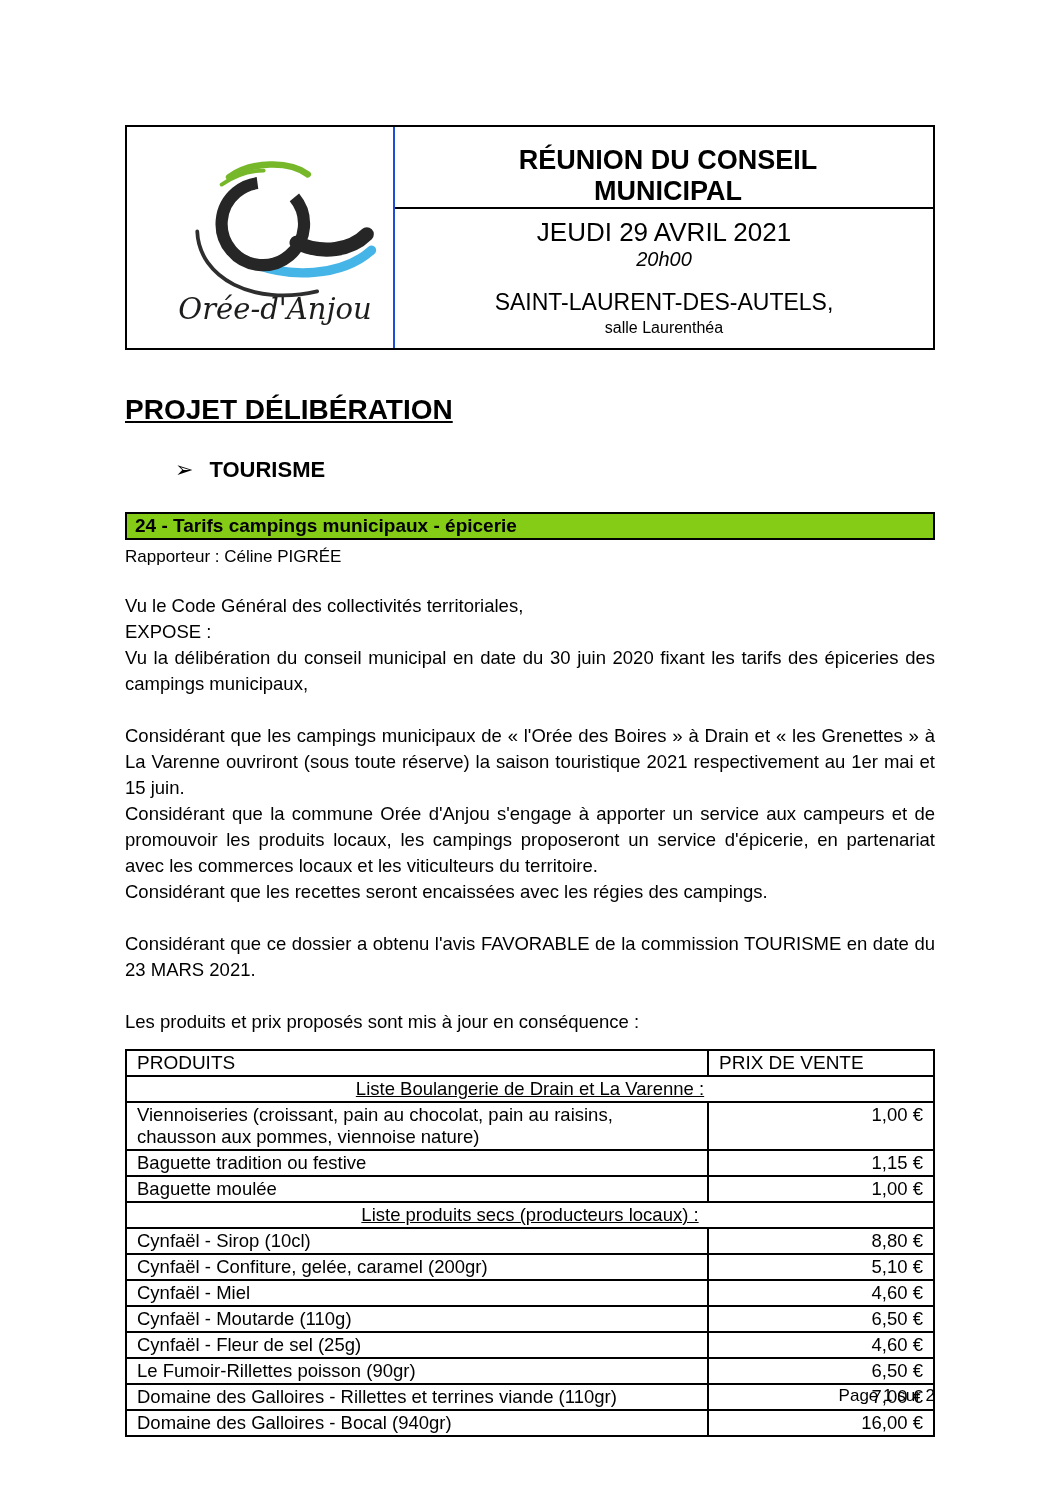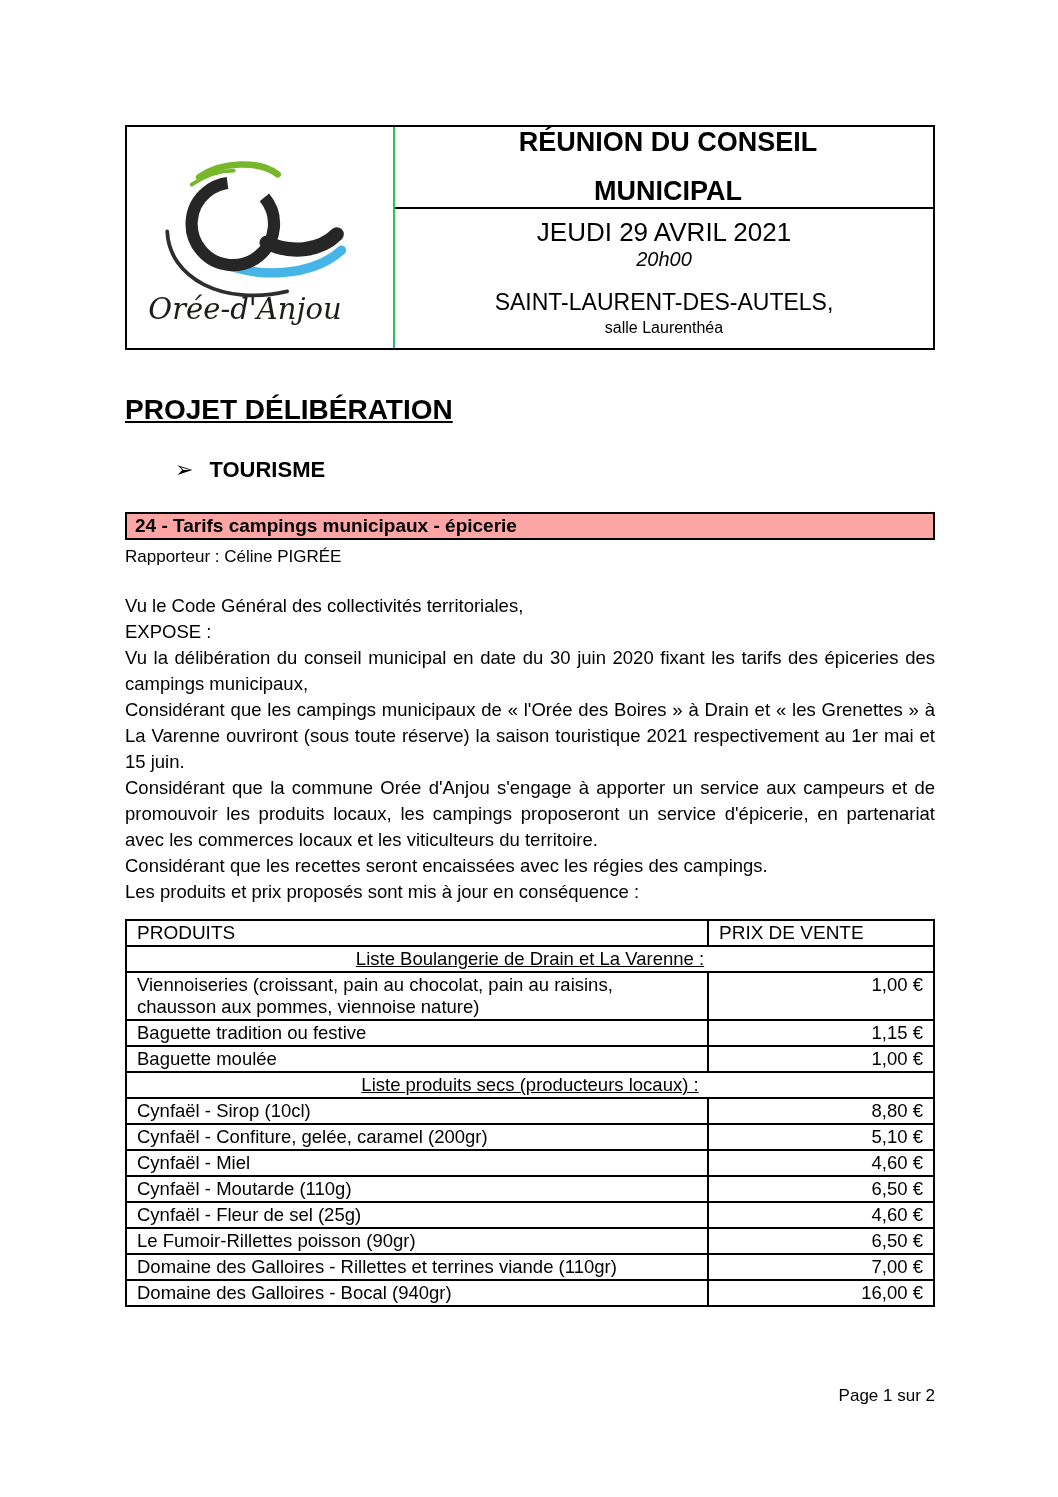--- a/index.html
+++ b/index.html
@@ -9,26 +9,26 @@
     overflow:hidden;
   }
   .content { position:absolute; left:125px; top:125px; width:810px; }
 
   
   .header-table {
     display:grid; grid-template-columns:268px 1fr;
     border:2px solid #000; height:225px; box-sizing:border-box;
   }
   .logo-cell {
-    border-right:2px solid #22c55e; display:flex; align-items:center; justify-content:flex-start;
+    border-right:2px solid #1d4ed8; display:flex; align-items:center; justify-content:flex-end;
   }
   .header-right { display:grid; grid-template-rows:82px 1fr; }
   .title-cell {
     border-bottom:2px solid #000; display:flex; flex-direction:column;
-    align-items:center; justify-content:space-between; text-align:center;padding-left:8px;
+    align-items:center; justify-content:flex-end; text-align:center;padding-left:8px;
   }
   .title-line { font-size:27px; font-weight:bold; line-height:31px; }
   .info-cell {
     display:flex; flex-direction:column; align-items:center; justify-content:center;
     text-align:center;
   }
   .date-line { font-size:26px; line-height:30px; }
   .time-line { font-size:20px; line-height:24px;font-style:italic; }
   .loc-line1 { font-size:23px; line-height:27px; margin-top:18px; }
   .loc-line2 { font-size:16px; line-height:24px; }
@@ -39,31 +39,31 @@
     text-decoration:underline; line-height:32px;
   }
   .tourisme-row {
     margin-top:32px; margin-left:50px; display:flex; align-items:center; gap:16px;
   }
   .arrow-glyph { font-size:22px; line-height:24px; }
   .tourisme-label { font-size:22px; font-weight:bold; line-height:24px; }
 
   
   .banner {
-    margin-top:30px; background:#fca5a5; border:2px solid #000;
+    margin-top:30px; background:#84cc16; border:2px solid #000;
     height:28px; box-sizing:border-box; display:flex; align-items:center;
     padding-left:8px; font-size:19px; font-weight:bold;
   }
   .rapporteur { margin-top:6px; font-size:17px; line-height:21px; }
 
   
   .bodytext { margin-top:26px; font-size:18.5px; line-height:26px; }
   .bodytext p { margin:0; }
   .bodytext p.just { text-align:justify; }
-  .bodytext p.gap { }
+  .bodytext p.gap { margin-top:26px; }
 
   
   .products-table {
     margin-top:14px; width:100%; border-collapse:collapse; font-size:18.5px;
   }
   .products-table th, .products-table td {
     border:2px solid #000; padding:1px 10px; box-sizing:border-box;
   }
   .products-table th {
     font-weight:normal; text-align:left; font-size:19px; height:26px;
@@ -122,20 +122,21 @@
     <div class="banner">24 - Tarifs campings municipaux - épicerie</div>
     <div class="rapporteur">Rapporteur : Céline PIGRÉE</div>
 
     <div class="bodytext">
       <p>Vu le Code Général des collectivités territoriales,</p>
       <p>EXPOSE :</p>
       <p class="just">Vu la délibération du conseil municipal en date du 30 juin 2020 fixant les tarifs des épiceries des campings municipaux,</p>
       <p class="just gap">Considérant que les campings municipaux de « l'Orée des Boires » à Drain et « les Grenettes » à La Varenne ouvriront (sous toute réserve) la saison touristique 2021 respectivement au 1er mai et 15 juin.</p>
       <p class="just">Considérant que la commune Orée d'Anjou s'engage à apporter un service aux campeurs et de promouvoir les produits locaux, les campings proposeront un service d'épicerie, en partenariat avec les commerces locaux et les viticulteurs du territoire.</p>
       <p>Considérant que les recettes seront encaissées avec les régies des campings.</p>
+      <p class="just gap">Considérant que ce dossier a obtenu l'avis FAVORABLE de la commission TOURISME en date du 23 MARS 2021.</p>
       <p class="gap">Les produits et prix proposés sont mis à jour en conséquence :</p>
     </div>
 
     <table class="products-table">
       <thead>
         <tr>
           <th>PRODUITS</th>
           <th class="price-col">PRIX DE VENTE</th>
         </tr>
       </thead>

